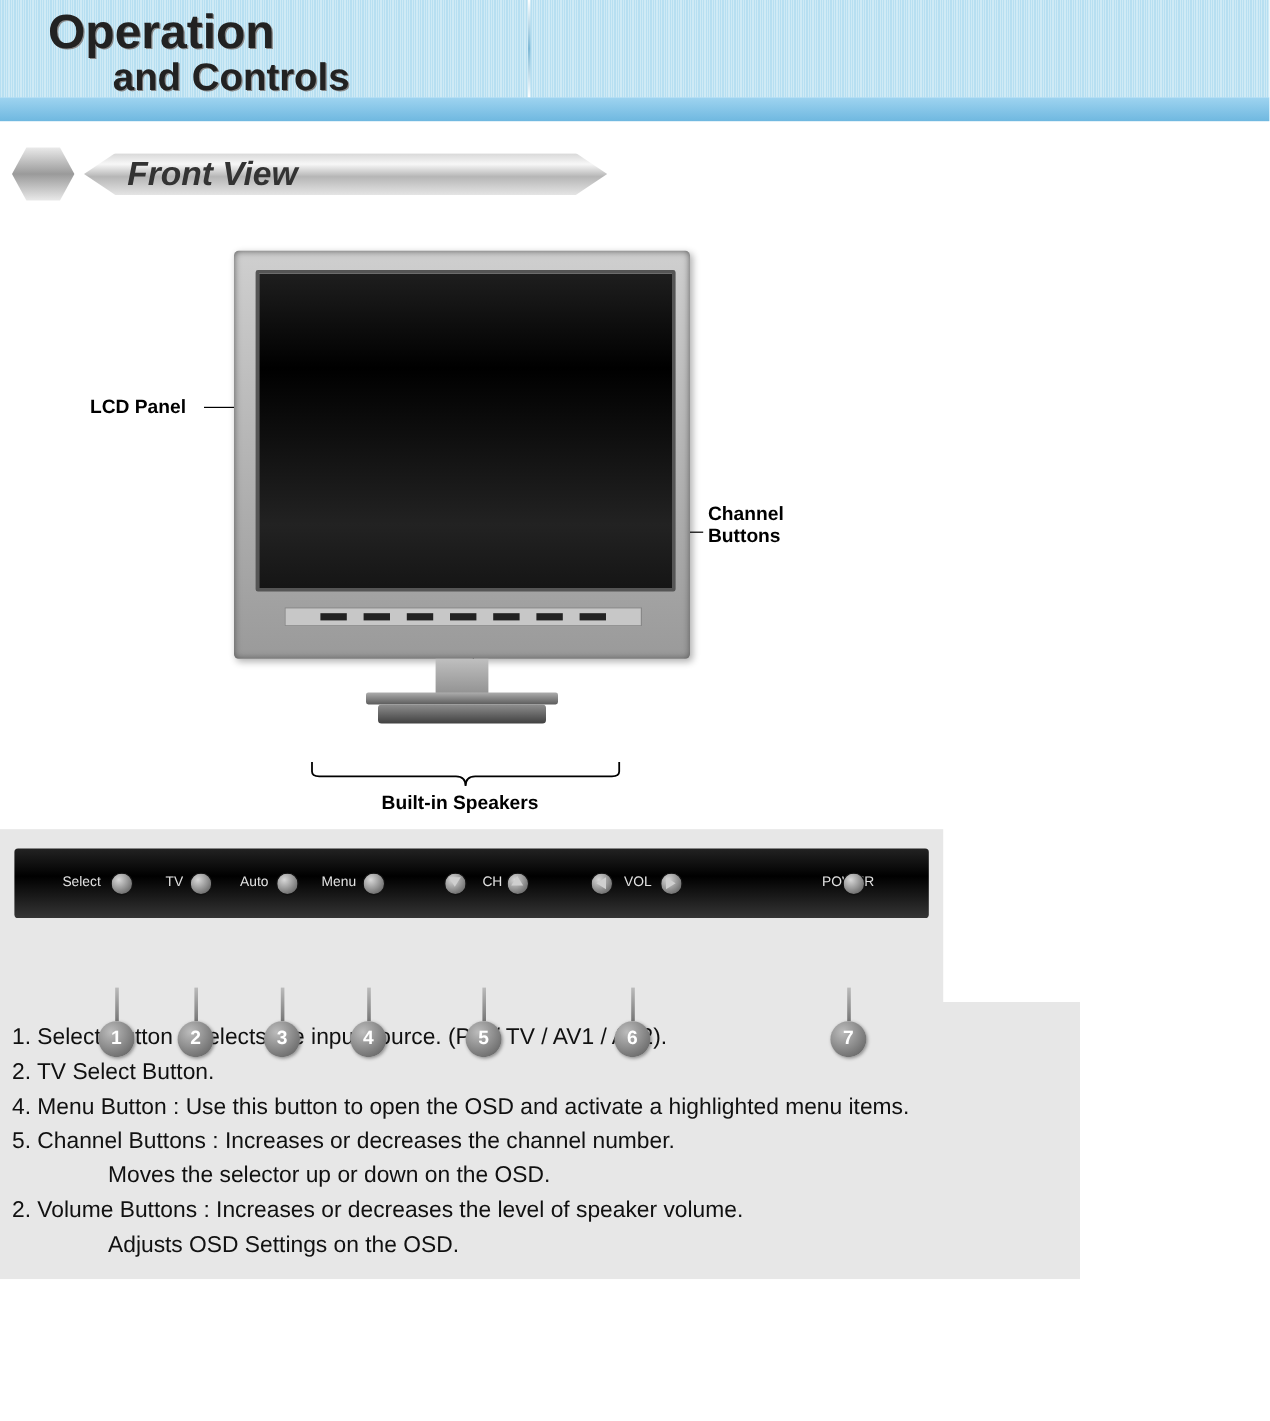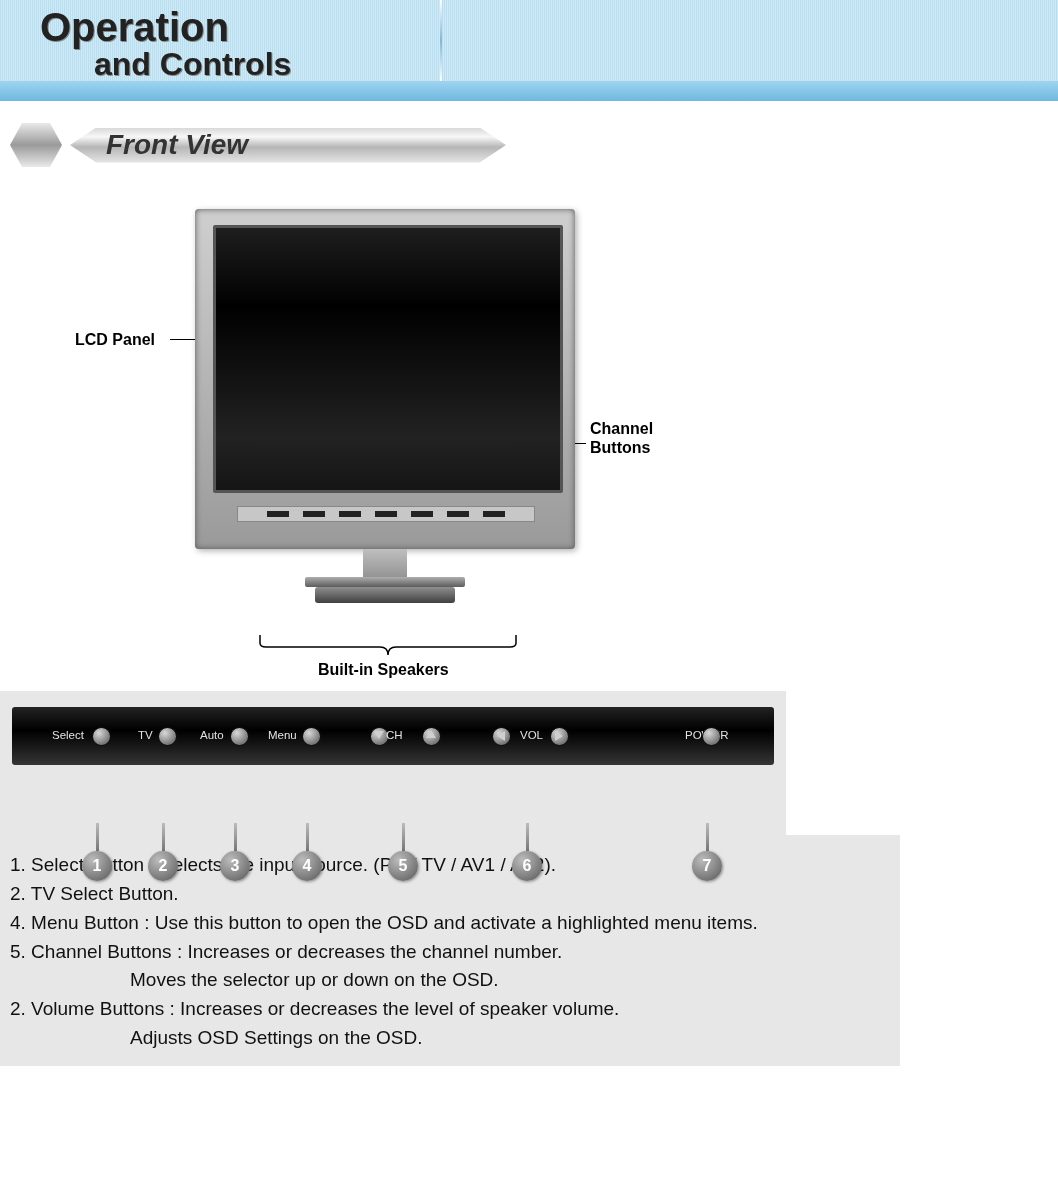--- a/index.html
+++ b/index.html
@@ -63,21 +63,21 @@
   .stem{position:absolute;top:58px;width:3px;height:28px;
     background:linear-gradient(#bbb,#777)}
   .numcircle{position:absolute;top:86px;width:30px;height:30px;border-radius:50%;
     background:radial-gradient(circle at 35% 30%,#bcbcbc,#575757);
     display:flex;align-items:center;justify-content:center;color:#fff;font-weight:700;font-size:16px;
     box-shadow:1px 1px 3px rgba(0,0,0,.4)}
   .panel-numbers{position:relative;height:70px}
   
   .desc{background:#e7e7e7;width:880px;padding:12px 10px 10px;font-size:19px;color:#111;line-height:1.15}
   .desc p{margin:7px 0}
-  .desc .sub{margin-left:120px}
+  .desc .sub{margin-left:80px}
 </style>
 </head>
 <body>
 
 <div class="page">
 
   <div class="banner">
     <div class="banner-title">
       <div class="l1">Operation</div>
       <div class="l2">and Controls</div>
@@ -149,21 +149,21 @@
       <span class="pbtn" style="left:146px"></span>
 
       <span class="plabel" style="left:188px">Auto</span>
       <span class="pbtn" style="left:218px"></span>
 
       <span class="plabel" style="left:256px">Menu</span>
       <span class="pbtn" style="left:290px"></span>
 
       <span class="pbtn" style="left:358px"></span>
       <span class="tri-dn" style="left:362px"></span>
-      <span class="plabel" style="left:374px">CH</span>
+      <span class="plabel" style="left:390px">CH</span>
       <span class="pbtn" style="left:410px"></span>
       <span class="tri-up" style="left:414px;top:23px"></span>
 
       <span class="pbtn" style="left:480px"></span>
       <span class="tri-l" style="left:485px"></span>
       <span class="plabel" style="left:508px">VOL</span>
       <span class="pbtn" style="left:538px"></span>
       <span class="tri-r" style="left:543px"></span>
 
       <span class="plabel" style="left:673px">POWER</span>

